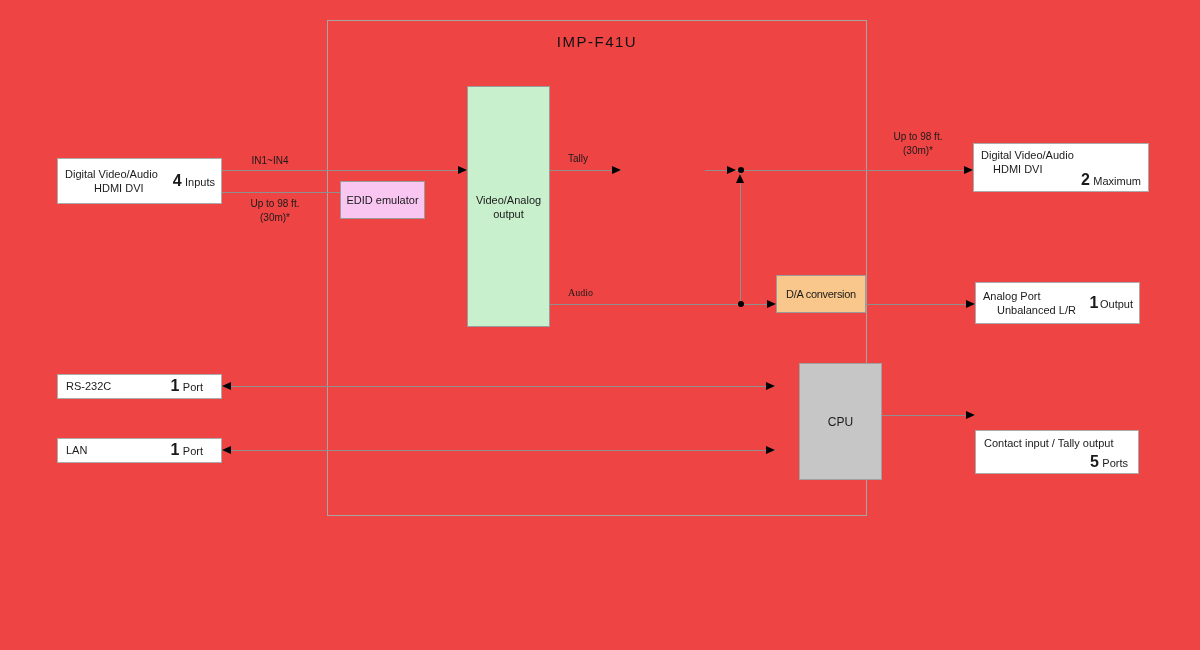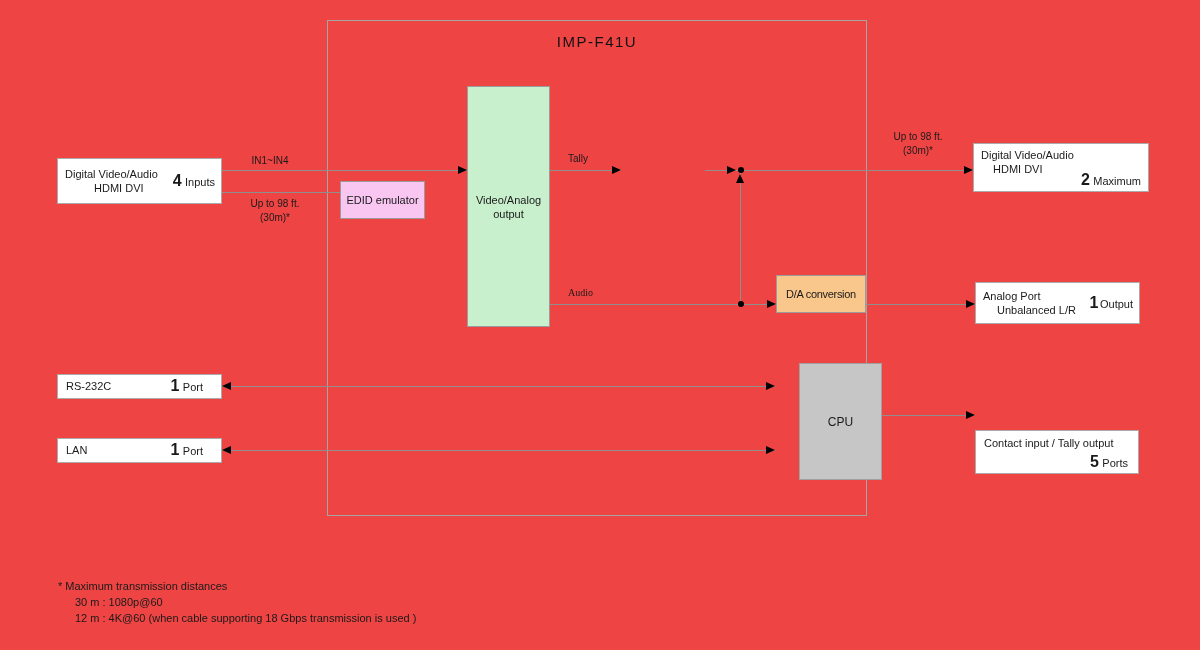--- a/index.html
+++ b/index.html
@@ -159,19 +159,14 @@
   </div>
 
   <div class="box" style="left:975px; top:394px; width:164px; height:44px; padding:5px 8px 5px 8px;margin-top:36px;">
     <div>Contact input / Tally output</div>
     <div class="cnt corner-cnt" style="right:10px; bottom:3px;">
       <span class="big">5</span>
       <span class="sm">Ports</span>
     </div>
   </div>
 
-  <div class="footnote">
-    <div>* Maximum transmission distances</div>
-    <div class="ind">30 m : 1080p@60</div>
-    <div class="ind">12 m : 4K@60 (when cable supporting 18 Gbps transmission is used )</div>
-  </div>
 
 </div>
 
 </body></html>

